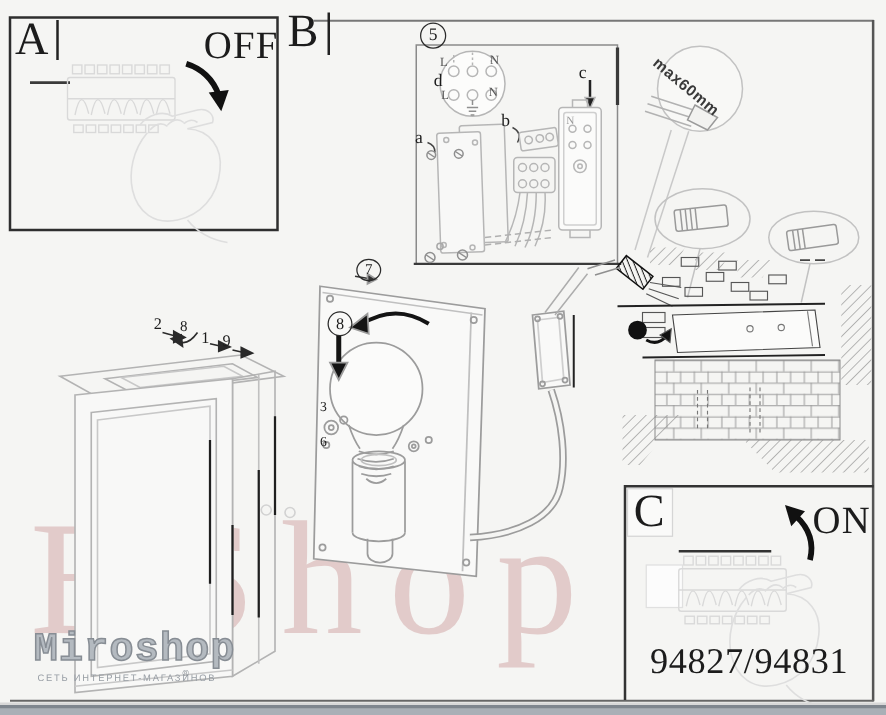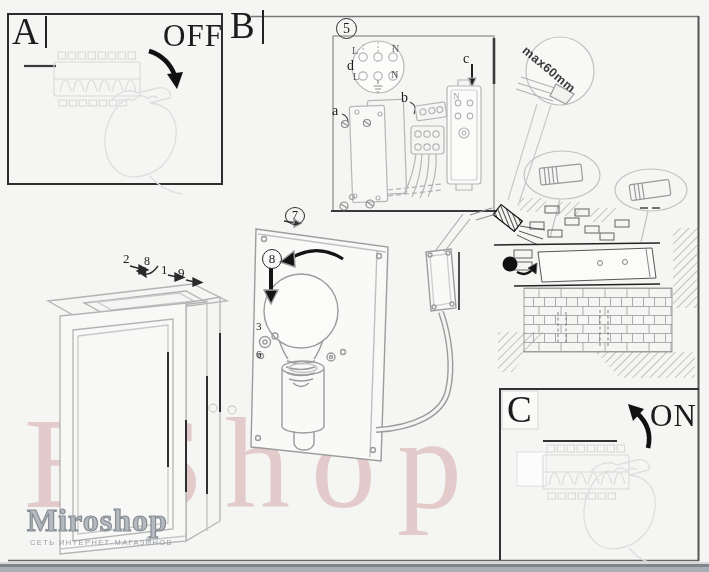--- a/index.html
+++ b/index.html
@@ -31,21 +31,21 @@
   }
   .boxn{font-size:9px;color:#9a9a9a;}
   
   .bshop{
     position:absolute;left:24px;top:398px;z-index:1;
     font-family:"Liberation Serif",serif;font-size:130px;line-height:1;
     letter-spacing:21px;color:#c68f8f;opacity:.40;
   }
   .miro{
     position:absolute;left:27px;top:504px;z-index:3;
-    font-family:Liberation Serif, serif;font-weight:bold;
+    font-family:Liberation Mono, monospace;font-weight:bold;
     font-size:32px;line-height:1;color:#b4bac0;letter-spacing:1px;
     -webkit-text-stroke:1.2px #878d94;
   }
   .mirotag{
     position:absolute;left:30px;top:538px;z-index:3;
     font-family:"Liberation Sans",sans-serif;font-weight:normal;
     font-size:7.5px;color:#989ea5;letter-spacing:1.4px;
   }
   .reg{position:absolute;left:146px;top:536px;z-index:3;font-size:7px;color:#8a9096;
        font-family:"Liberation Sans",sans-serif;}
@@ -365,20 +365,21 @@
 
   <span class="lbl callout" style="left:123px;top:252px">2</span>
   <span class="lbl callout" style="left:144px;top:255px;font-size:12px">8</span>
   <span class="lbl callout" style="left:161px;top:263px">1</span>
   <span class="lbl callout" style="left:178px;top:266px">9</span>
 
   <span class="lbl maxnote">max60mm</span>
 
   <span class="lbl letter" style="left:507px;top:391px">C</span>
   <span class="lbl state" style="left:650px;top:400px">ON</span>
+  <span class="lbl model" style="left:520px;top:515px">94827/94831</span>
 
   <div class="miro">Miroshop</div>
   <div class="mirotag">СЕТЬ ИНТЕРНЕТ-МАГАЗИНОВ</div>
   <div class="reg">®</div>
 
   <div class="band-a"></div>
   <div class="band-b"></div>
   <div class="band-c"></div>
 </div>
 

